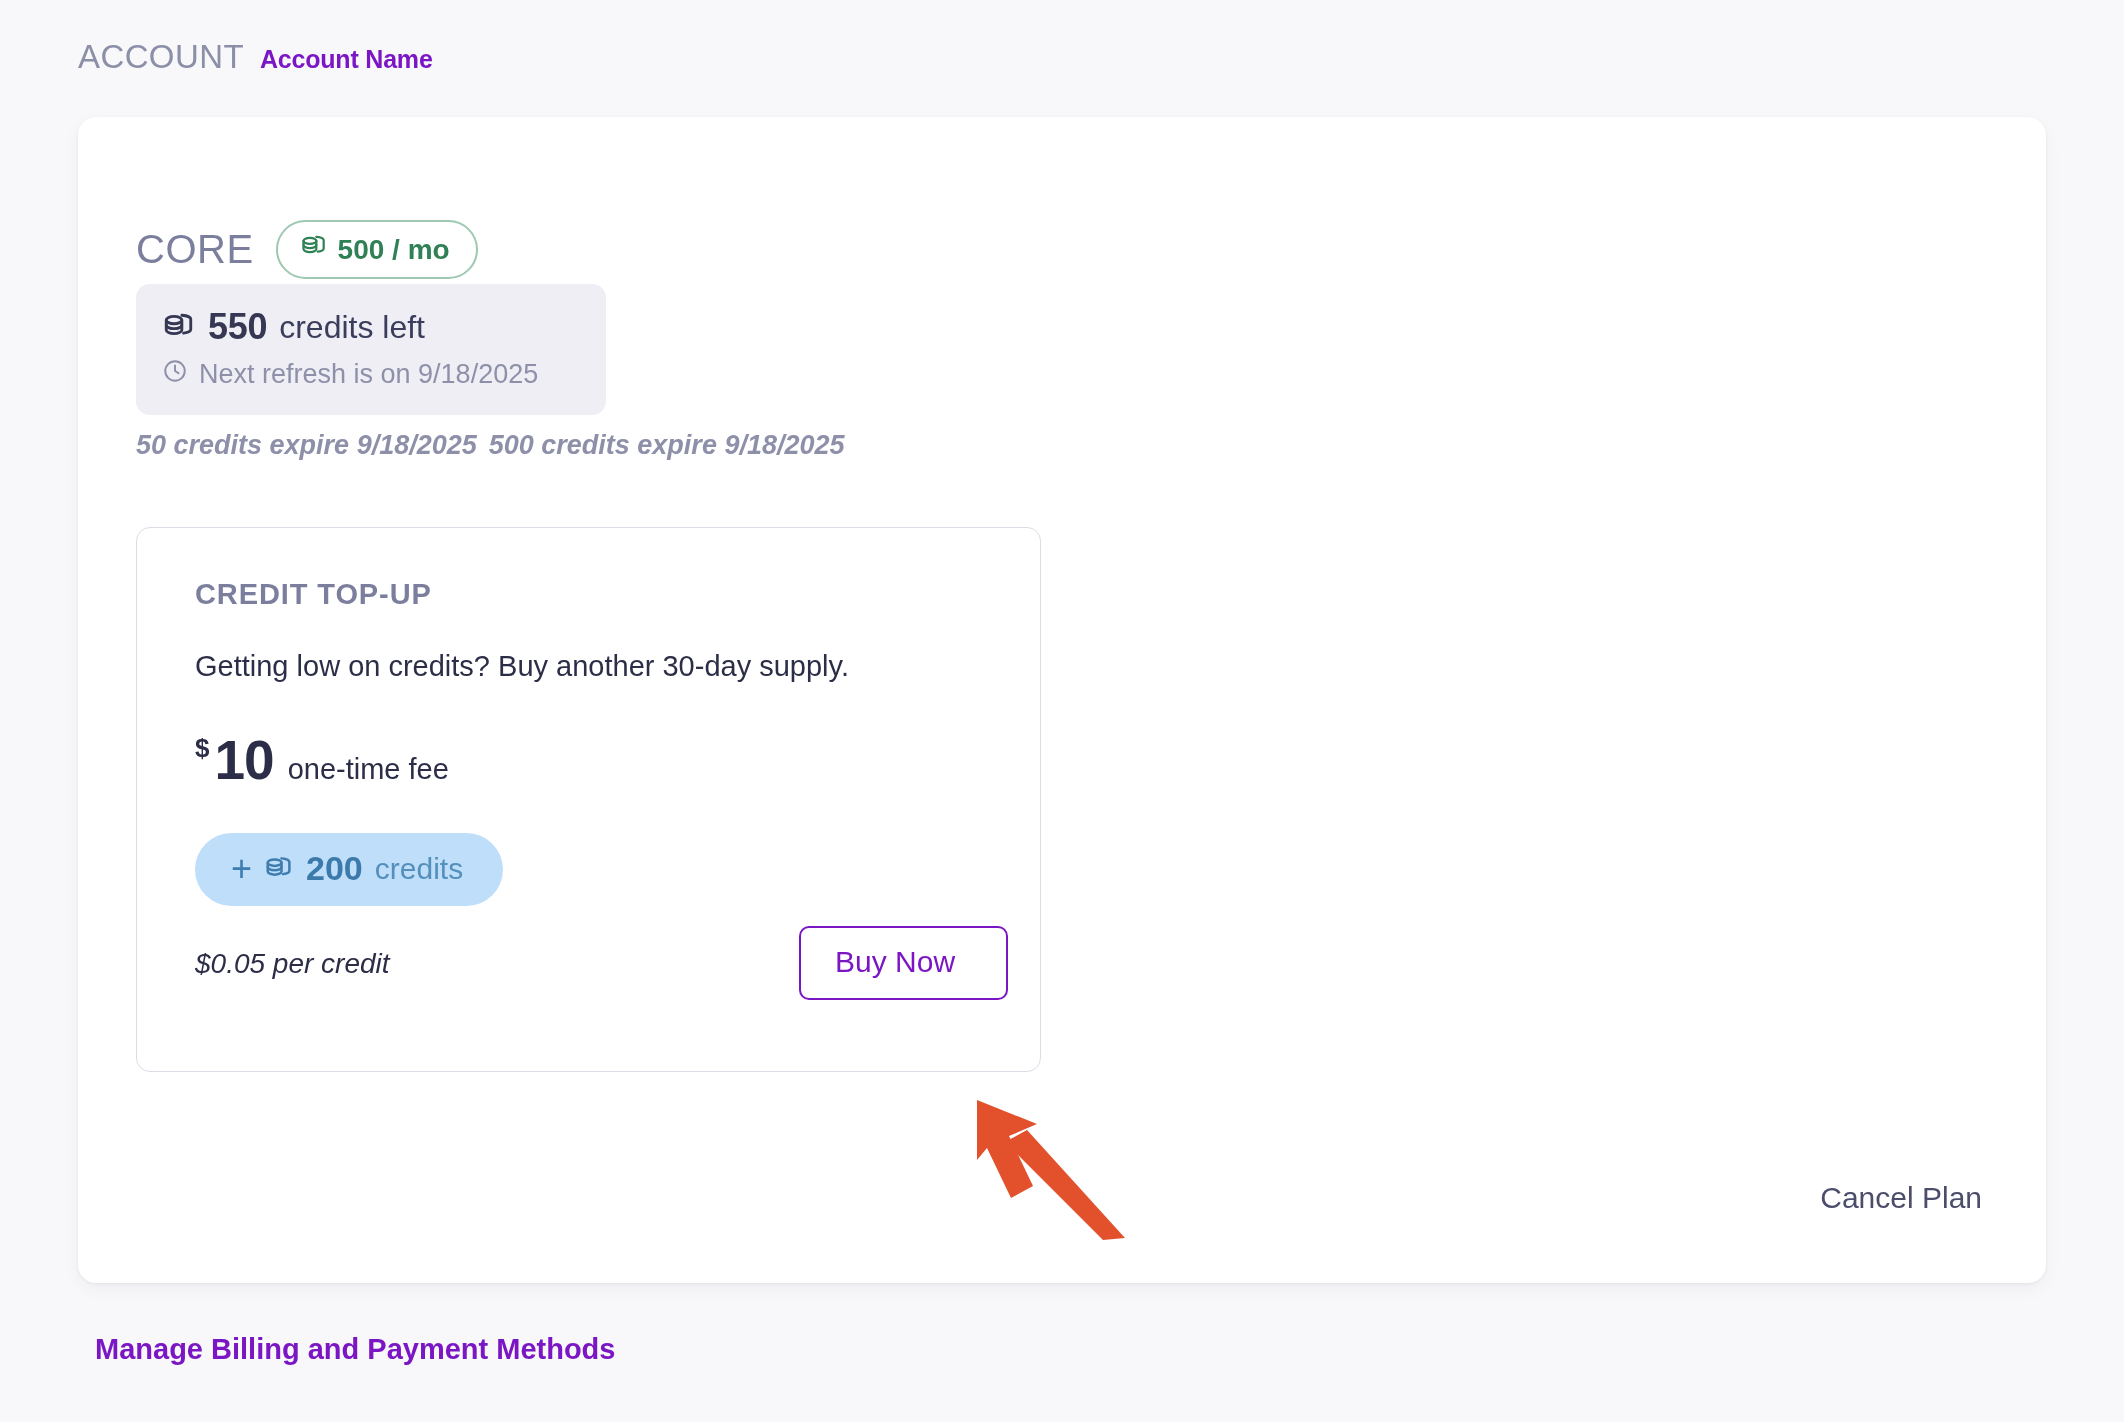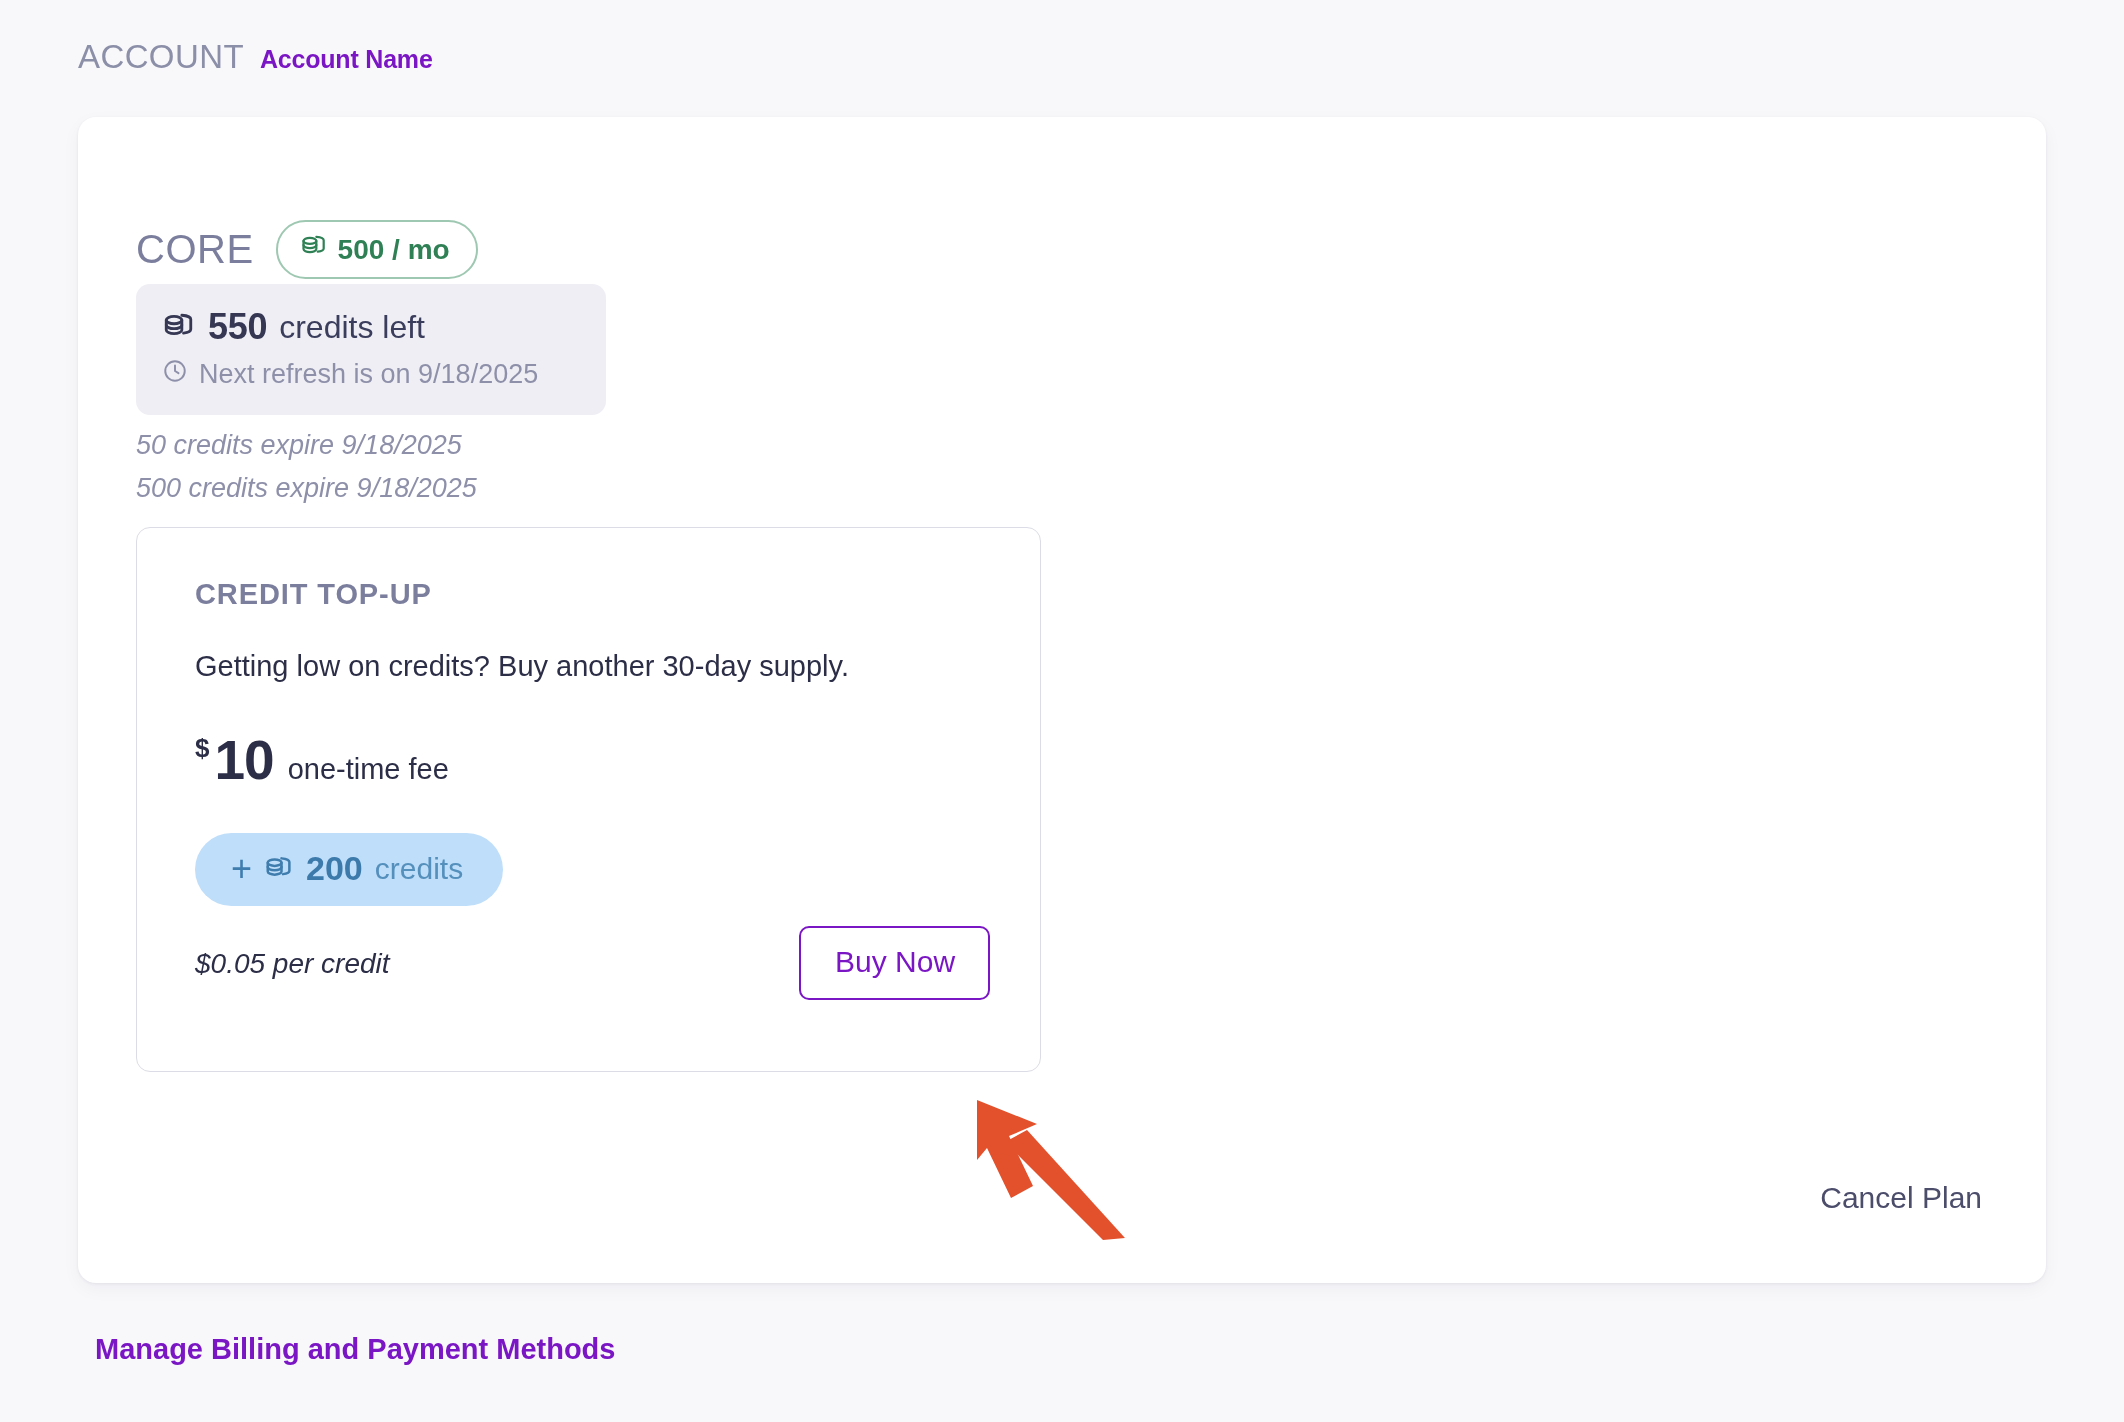--- a/index.html
+++ b/index.html
@@ -119,22 +119,23 @@
     color: #8e90aa;
     font-size: 27px;
   }
 
   
   .expiry {
     position: absolute;
     left: 58px;
     top: 313px;
     display: flex;
-    flex-direction: column;
+    flex-direction: row;
     gap: 12px;
+    font-weight: bold;
   }
   .expiry-line {
     font-size: 27px;
     font-style: italic;
     color: #8e90aa;
   }
 
   
   .topup {
     position: absolute;
@@ -240,21 +241,21 @@
   .buy-now {
     position: absolute;
     left: 662px;
     top: 398px;
     border: 2px solid #7b16c4;
     border-radius: 10px;
     background: #ffffff;
     color: #7b16c4;
     font-size: 30px;
     font-weight: 400;
-    padding: 17px 33px 19px 34px;
+    padding: 17px 51px 19px 34px;
     cursor: pointer;
     font-family: "Liberation Sans", sans-serif;
   }
 
   
   .cancel-plan {
     position: absolute;
     right: 64px;
     bottom: 68px;
     font-size: 30px;

